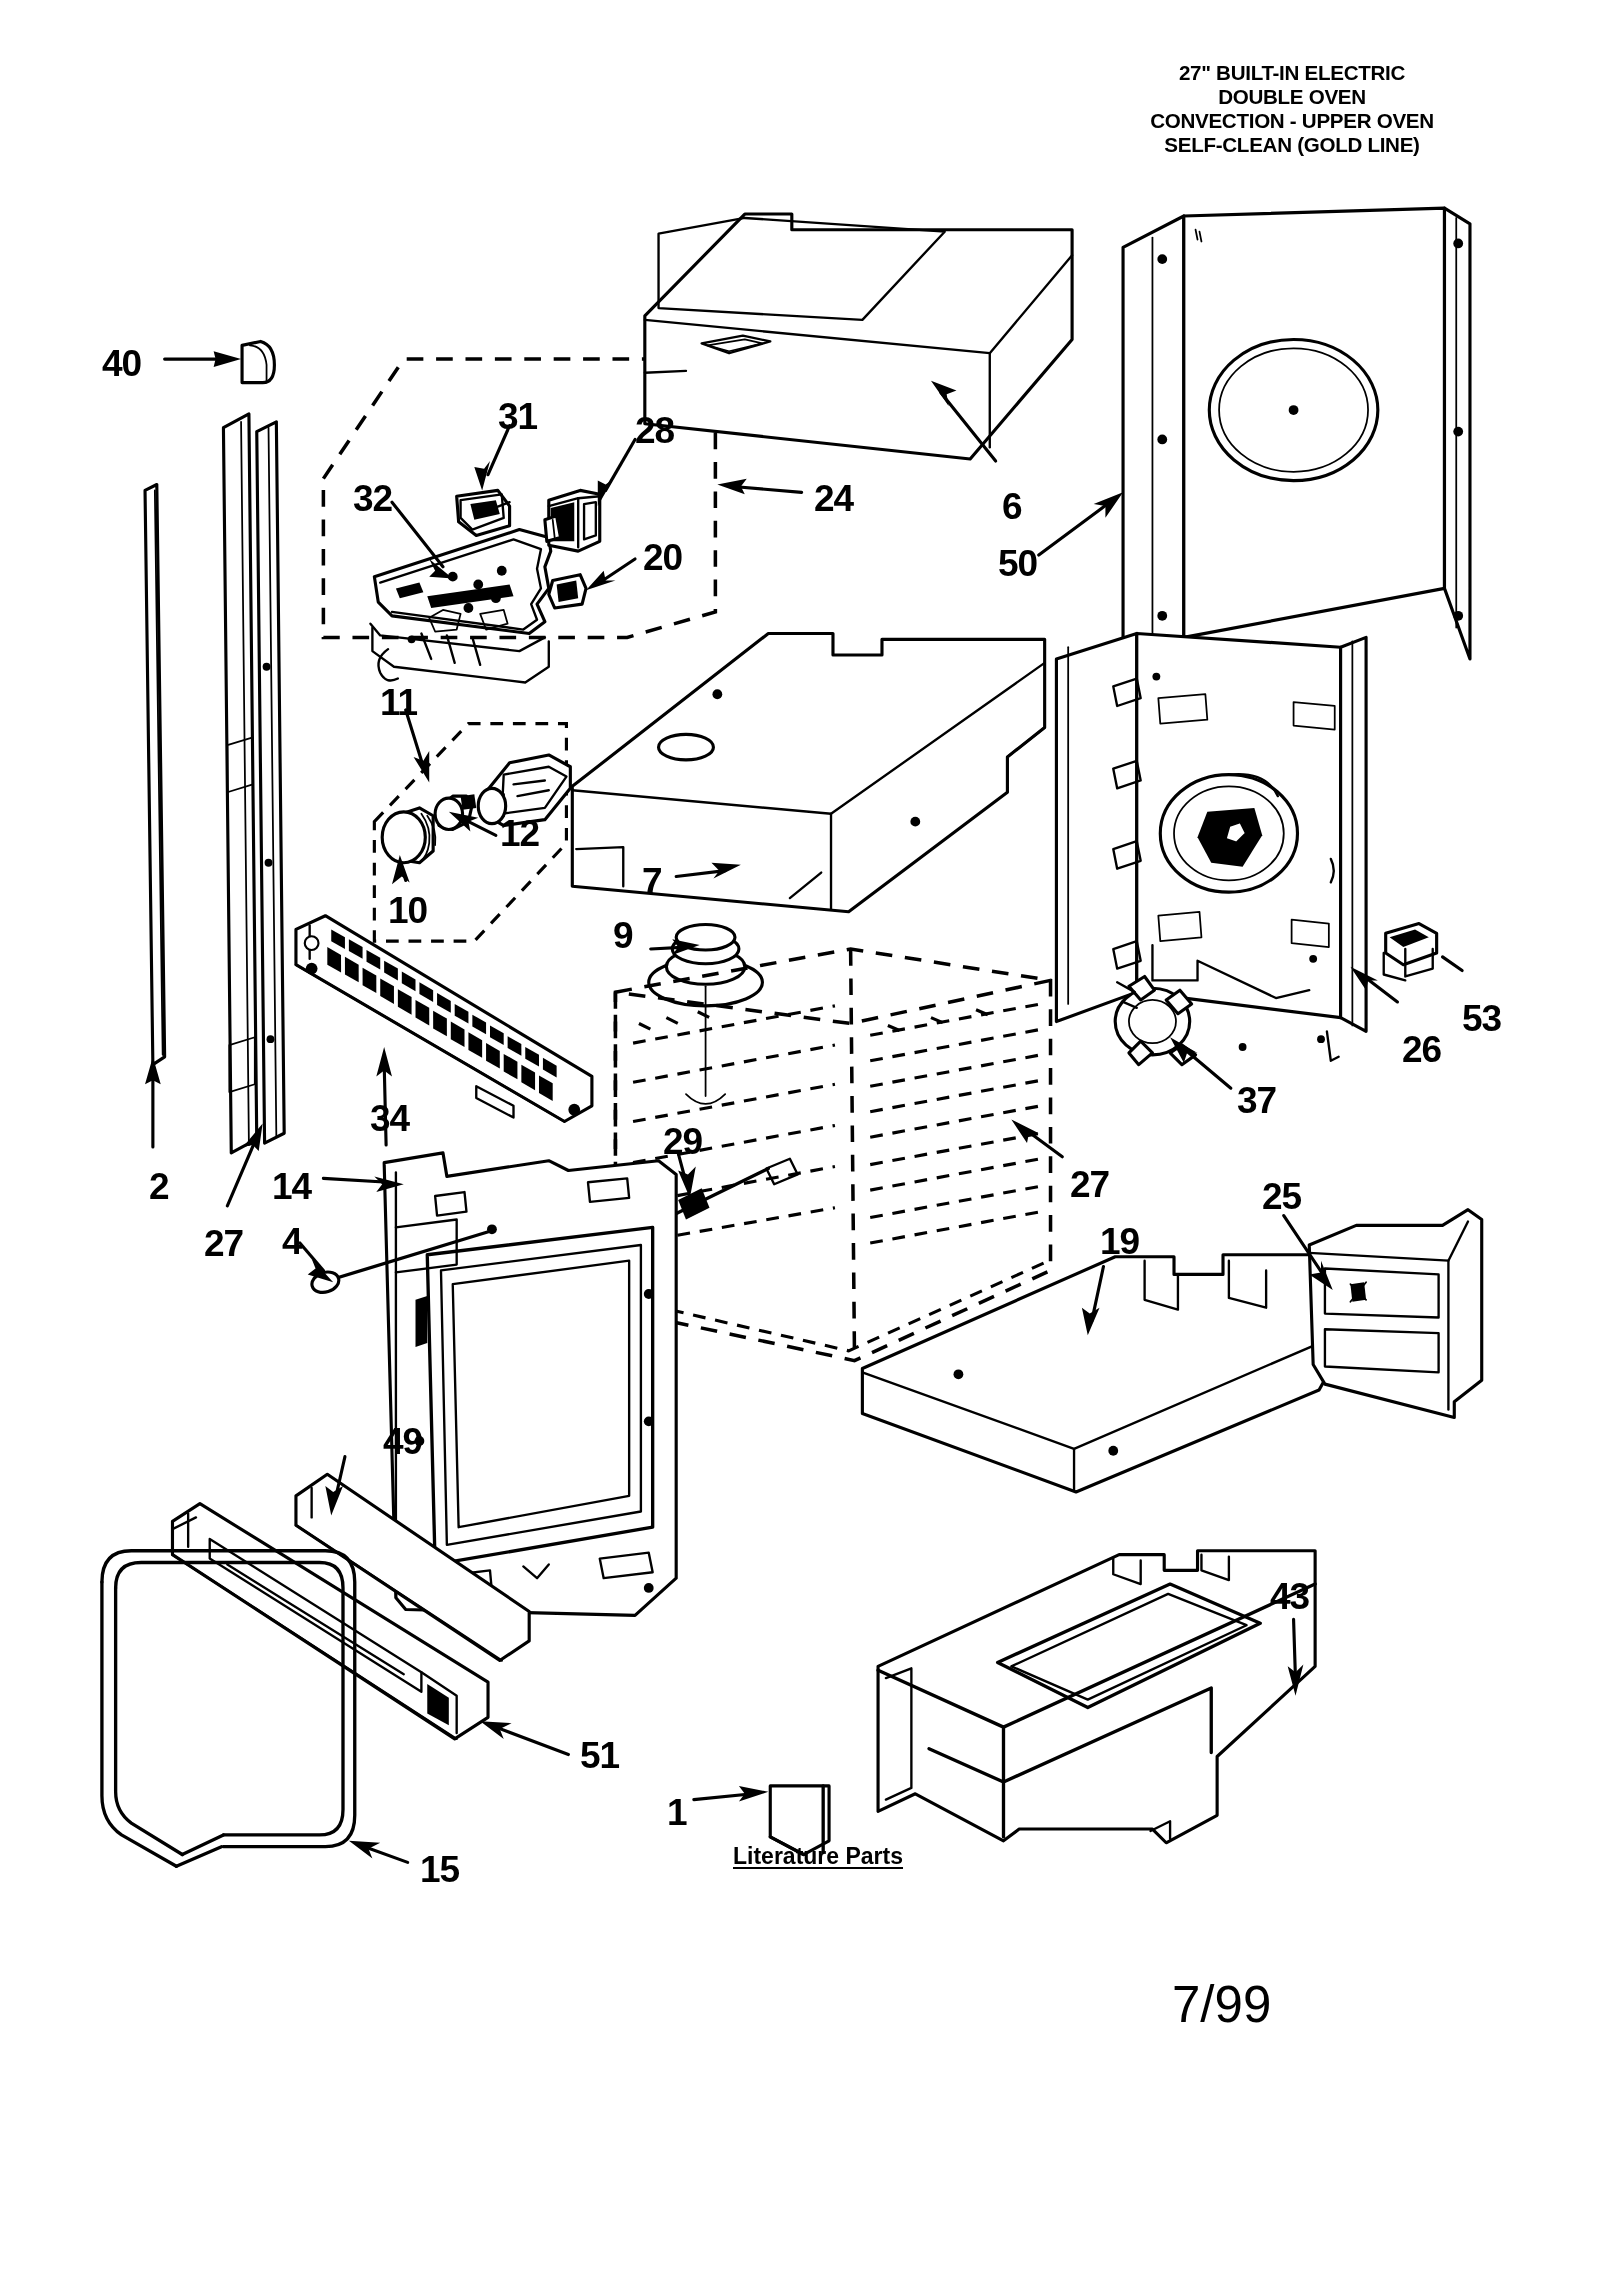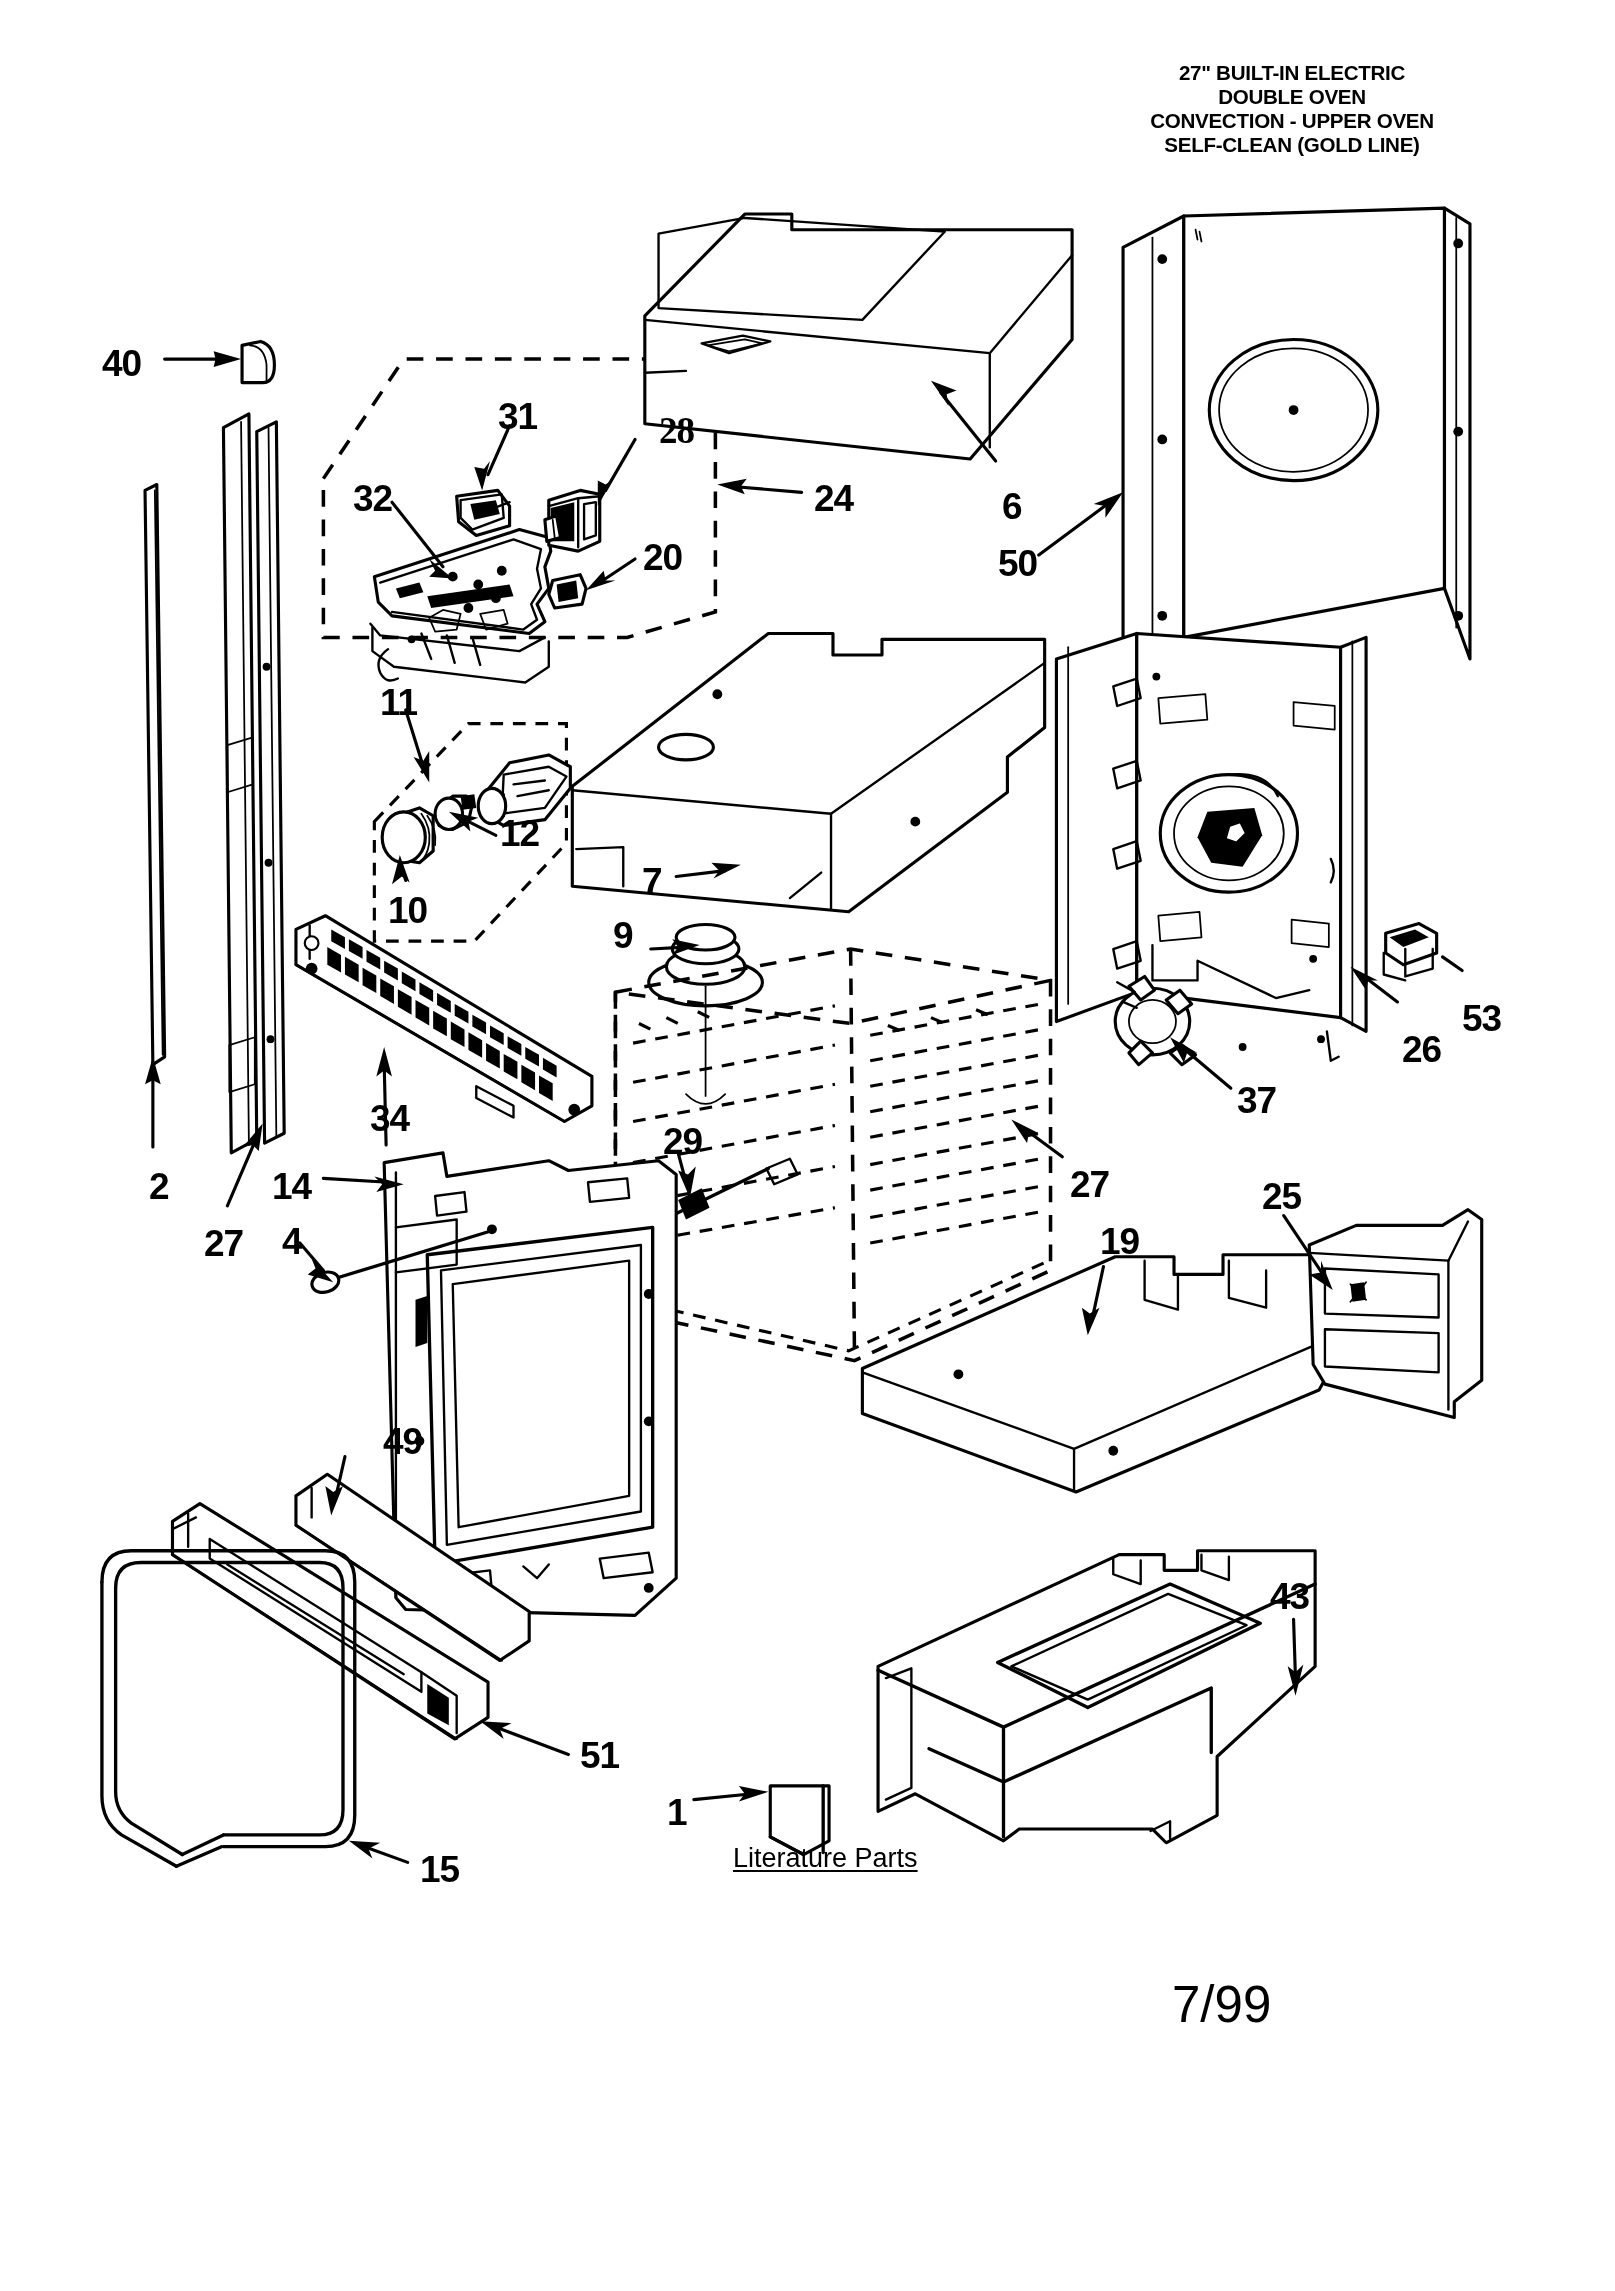--- a/index.html
+++ b/index.html
@@ -30,22 +30,22 @@
   #date-stamp{
     position:absolute;
     left:1172px; top:1975px;
     font-size:51px;
     font-weight:normal;
     letter-spacing:0px;
   }
   #lit-label{
     position:absolute;
     left:733px; top:1843px;
-    font-size:27px;
-    font-weight:normal;
+    font-size:23px;
+    font-weight:bold;
     text-decoration:underline;
     text-underline-offset:2.9px;
     white-space:nowrap;
   }
   .callout{
     position:absolute;
     font-size:37px;
     font-weight:bold;
     letter-spacing:-1px;
     line-height:1;
@@ -543,21 +543,21 @@
     <g>
       <path class="leader" d="M708 1836 L768 1830"></path>
       <path class="fillk" d="M784 1828 L754 1822 L760 1830 L754 1838 Z"></path>
     </g>
 
   </svg>
 
   <div id="callout-layer">
       <div class="callout" style="left: 102px; top: 345px;">40</div>
       <div class="callout" style="left: 498px; top: 398px;">31</div>
-      <div class="callout" style="left: 659px; top: 412px; font-family: Liberation Serif, serif;">28</div>
+      <div class="callout" style="left: 635px; top: 412px;">28</div>
       <div class="callout" style="left: 353px; top: 480px;">32</div>
       <div class="callout" style="left: 643px; top: 539px;">20</div>
       <div class="callout" style="left: 814px; top: 480px;">24</div>
       <div class="callout" style="left: 1002px; top: 488px;">6</div>
       <div class="callout" style="left: 998px; top: 545px;">50</div>
       <div class="callout" style="left: 380px; top: 684px;">11</div>
       <div class="callout" style="left: 500px; top: 815px;">12</div>
       <div class="callout" style="left: 388px; top: 892px;">10</div>
       <div class="callout" style="left: 642px; top: 863px;">7</div>
       <div class="callout" style="left: 613px; top: 917px;">9</div>

